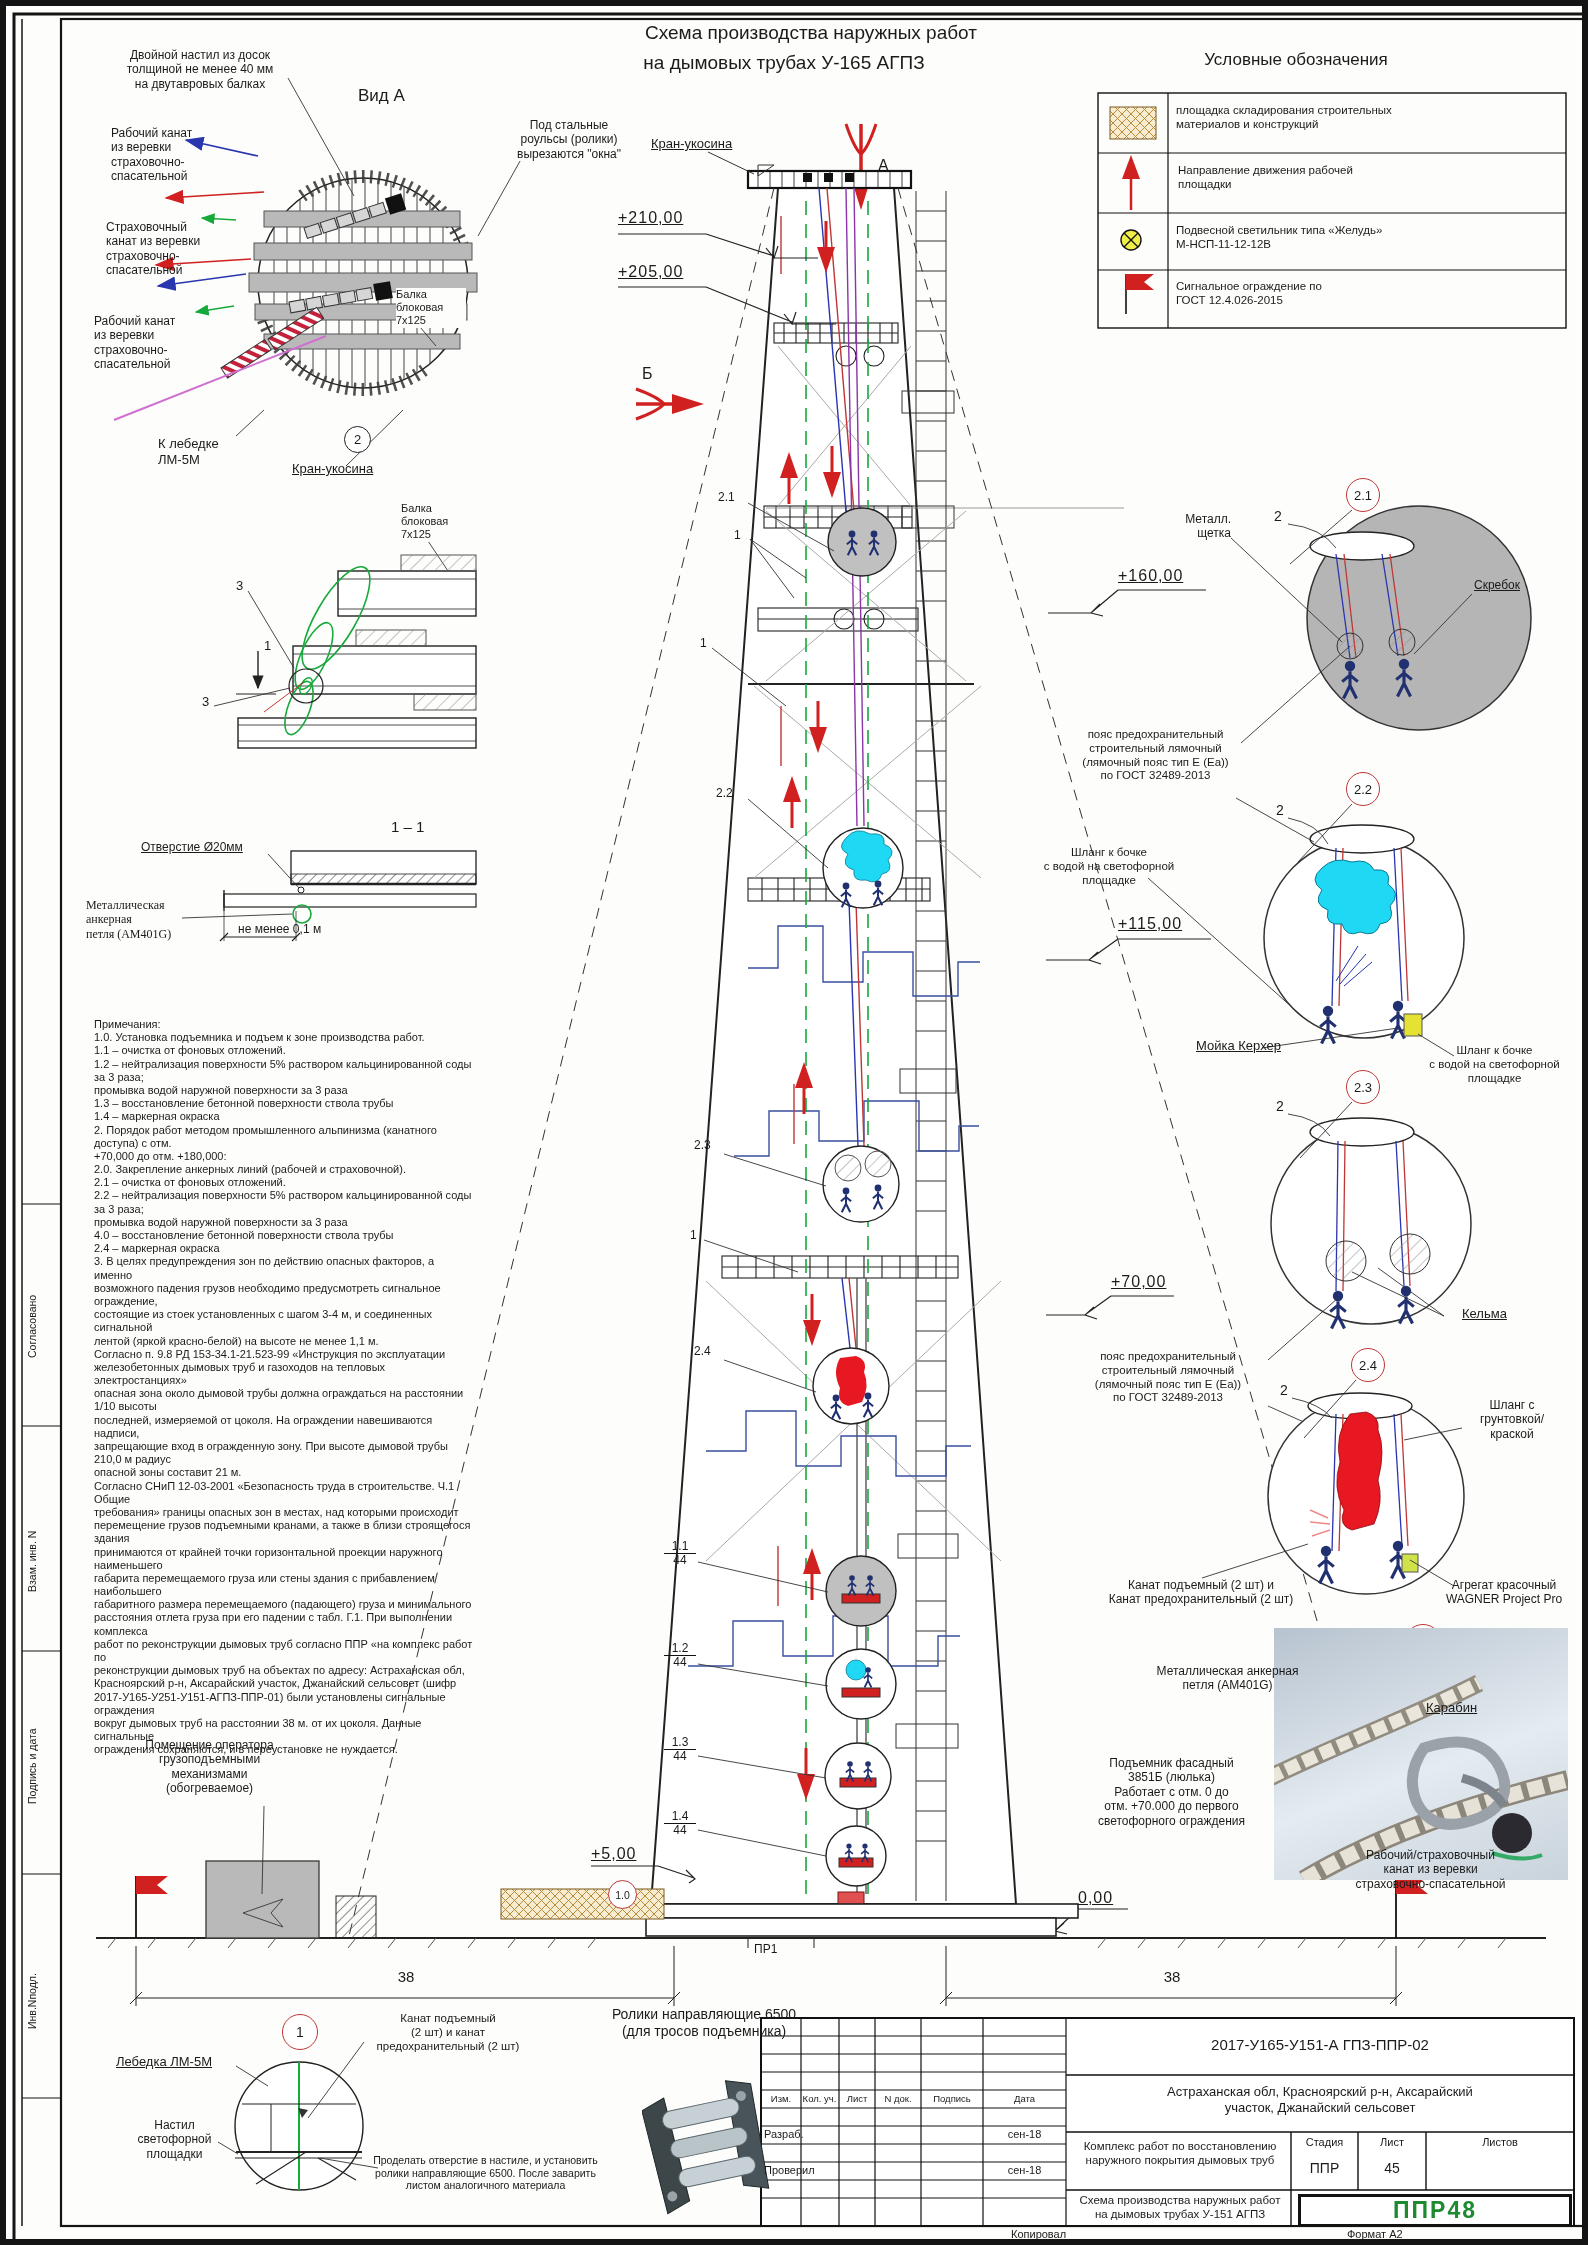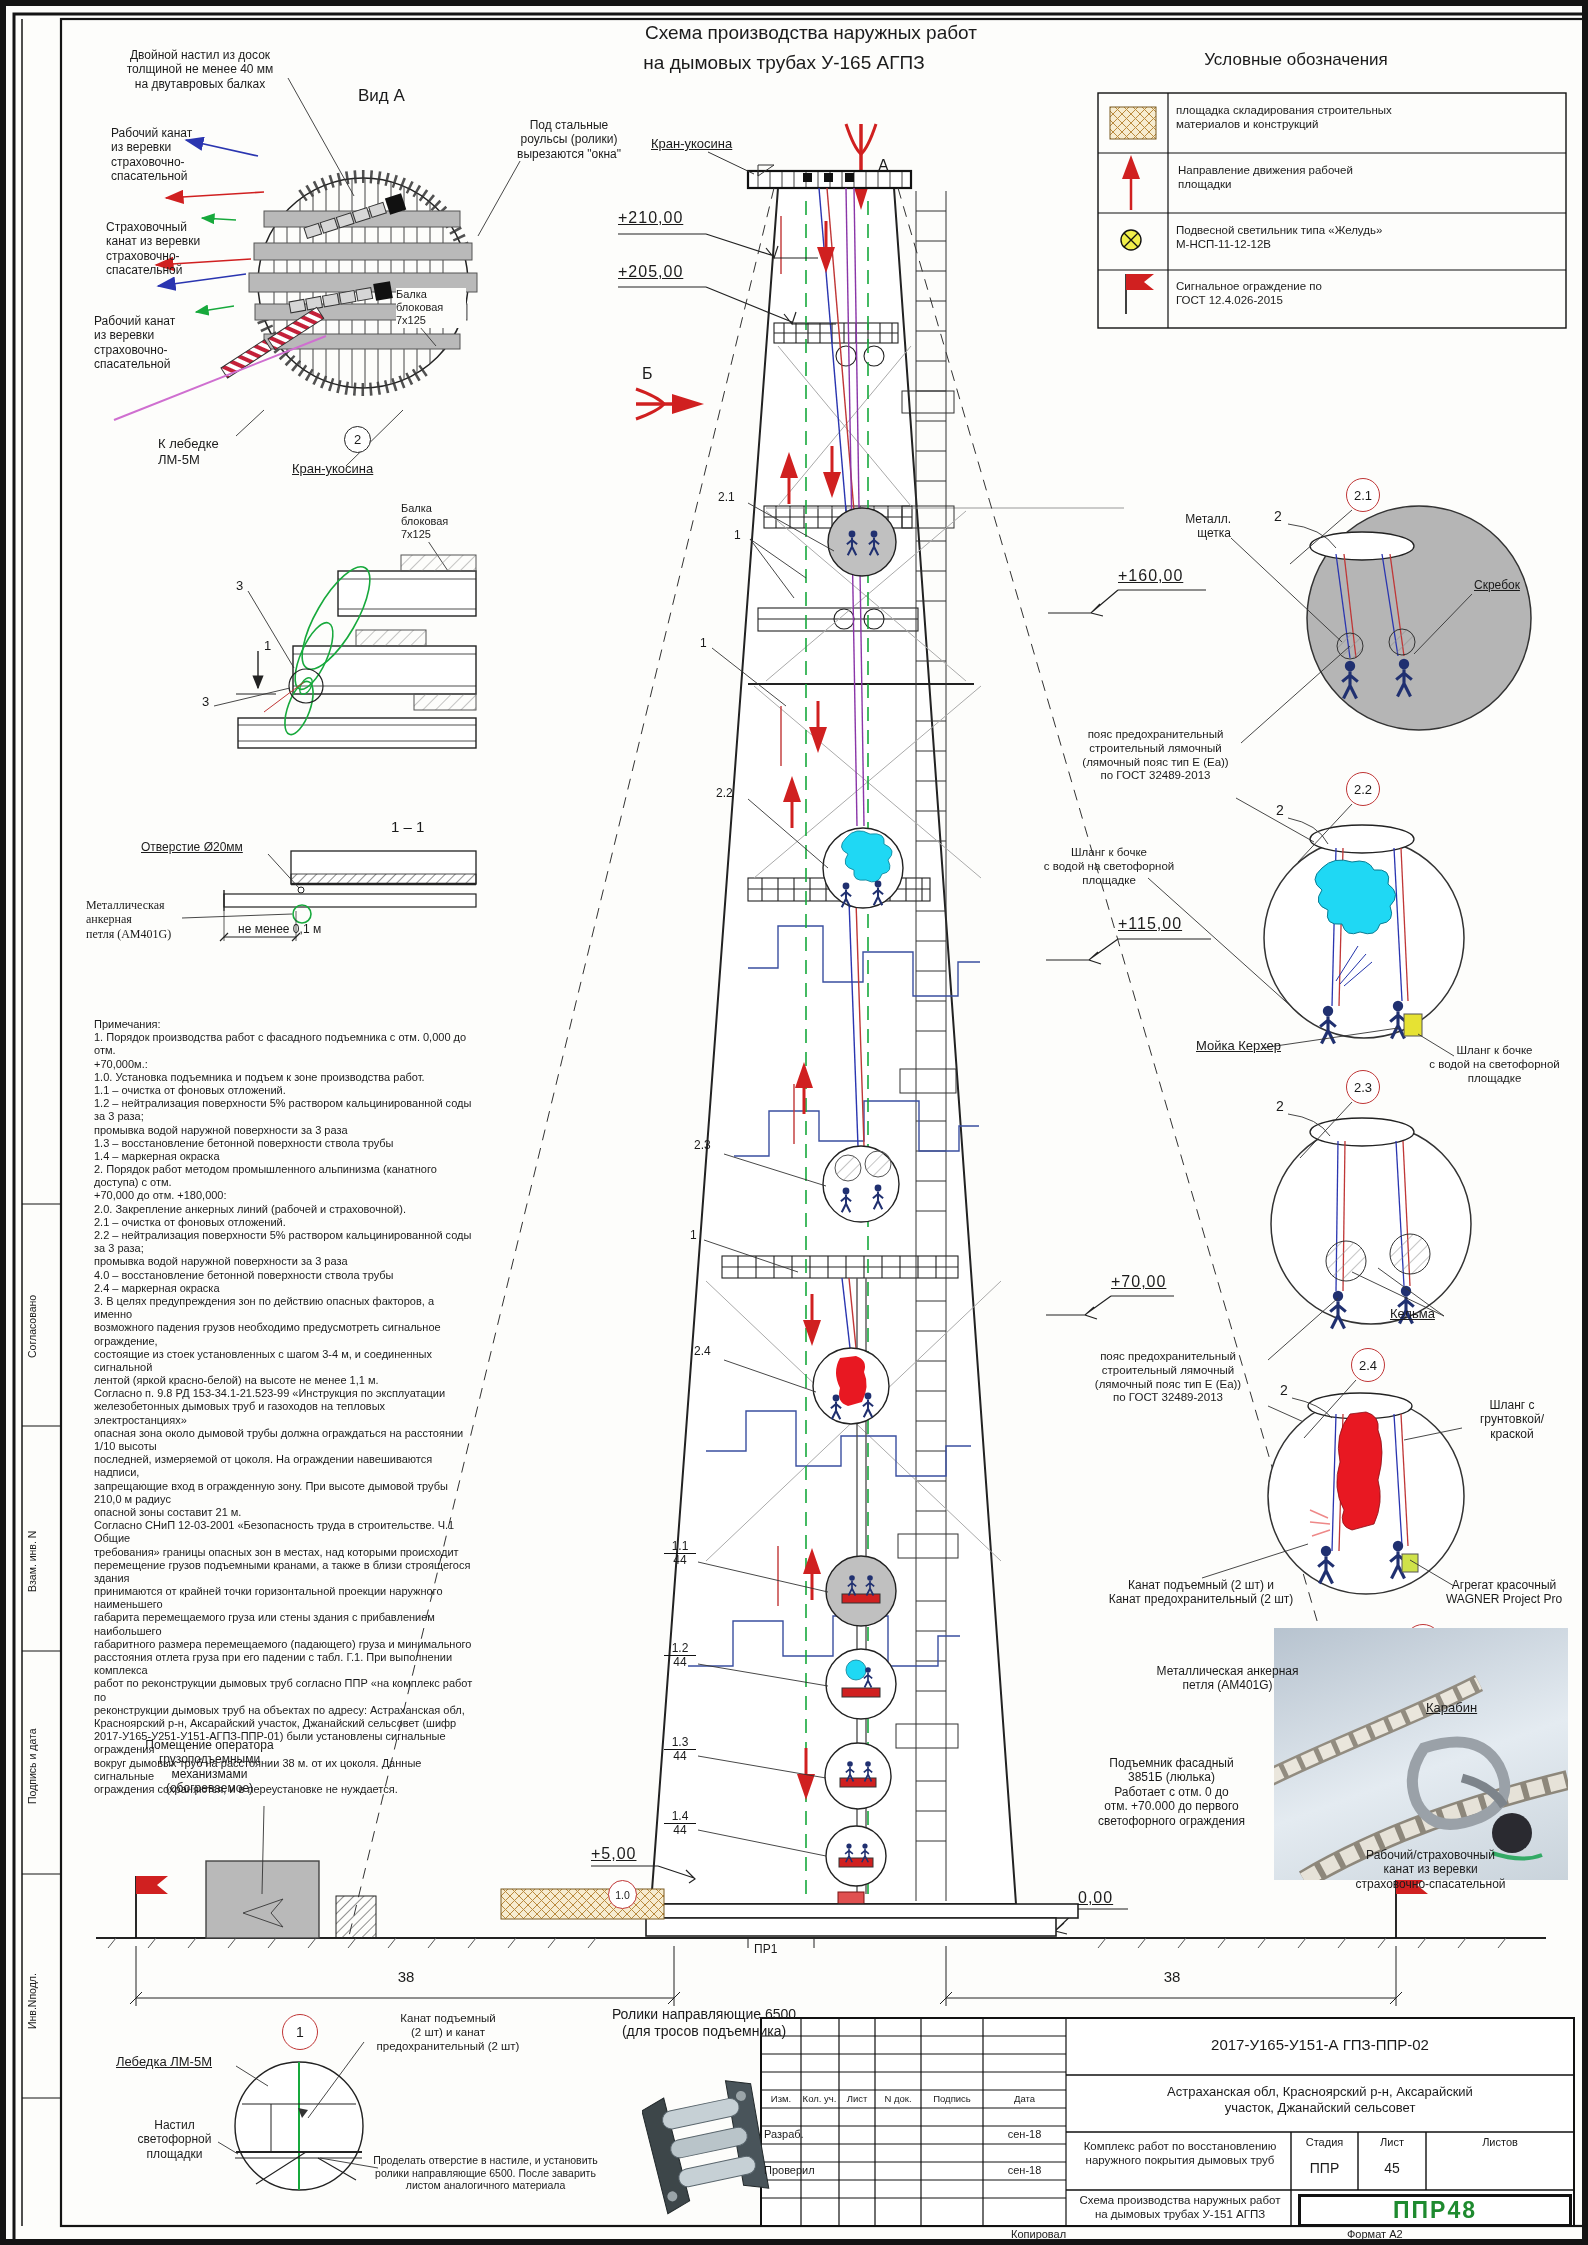--- a/index.html
+++ b/index.html
@@ -552,22 +552,20 @@
 
 <div class="lb s15" style="left:385px;top:812px;width:70px;">1 – 1</div>
 <div class="lb s12 u" style="left:135px;top:834px;width:150px;">Отверстие Ø20мм</div>
 <div class="lb s12" style="left:80px;top:892px;width:150px;font-family:Liberation Serif, serif;">Металлическая
 анкерная
 петля (АМ401G)</div>
 <div class="lb s12" style="left:232px;top:916px;width:120px;">не менее 0,1 м</div>
 
 <div style="position:absolute;left:88px;top:1012px;width:380px;">
   <div class="lb s11" style="position:static">Примечания:</div>
-  <div class="lb s11" style="position:static">1.  Порядок производства работ с фасадного подъемника с отм. 0,000 до отм.
-+70,000м.:</div>
   <div class="lb s11" style="position:static">1.0. Установка подъемника и подъем к зоне производства работ.</div>
   <div class="lb s11" style="position:static">1.1 – очистка от фоновых отложений.</div>
   <div class="lb s11" style="position:static">1.2 – нейтрализация поверхности 5% раствором кальцинированной соды за 3 раза;
 промывка водой наружной поверхности за 3 раза</div>
   <div class="lb s11" style="position:static">1.3 – восстановление бетонной поверхности ствола трубы</div>
   <div class="lb s11" style="position:static">1.4 – маркерная окраска</div>
   <div class="lb s11" style="position:static">2. Порядок работ методом промышленного альпинизма (канатного доступа) с отм.
 +70,000 до отм. +180,000:</div>
   <div class="lb s11" style="position:static">2.0. Закрепление анкерных линий (рабочей и страховочной).</div>
   <div class="lb s11" style="position:static">2.1 – очистка от фоновых отложений.</div>
@@ -651,21 +649,21 @@
 <div class="lb s14" style="left:1270px;top:796px;width:18px;">2</div>
 <div class="lb s115 c" style="left:1028px;top:840px;width:150px;">Шланг к бочке
 с водой на светофорной
 площадке</div>
 <div class="lb s13 u" style="left:1190px;top:1032px;width:110px;">Мойка Керхер</div>
 <div class="lb s115 c" style="left:1416px;top:1038px;width:145px;">Шланг к бочке
 с водой на светофорной
 площадке</div>
 <div class="badge" style="left:1340px;top:1064px;width:32px;height:32px;">2.3</div>
 <div class="lb s14" style="left:1270px;top:1092px;width:18px;">2</div>
-<div class="lb s13 u" style="left:1384px;top:1300px;width:70px;">Кельма</div>
+<div class="lb s13 u" style="left:1456px;top:1300px;width:70px;">Кельма</div>
 <div class="lb s115 c" style="left:1062px;top:1344px;width:200px;">пояс предохранительный
 строительный лямочный
 (лямочный пояс тип Е (Еа))
 по ГОСТ 32489-2013</div>
 <div class="badge" style="left:1345px;top:1342px;width:32px;height:32px;">2.4</div>
 <div class="lb s14" style="left:1274px;top:1376px;width:18px;">2</div>
 <div class="lb s12 c" style="left:1456px;top:1392px;width:100px;">Шланг с
 грунтовкой/
 краской</div>
 <div class="lb s12 c" style="left:1428px;top:1572px;width:140px;">Агрегат красочный

